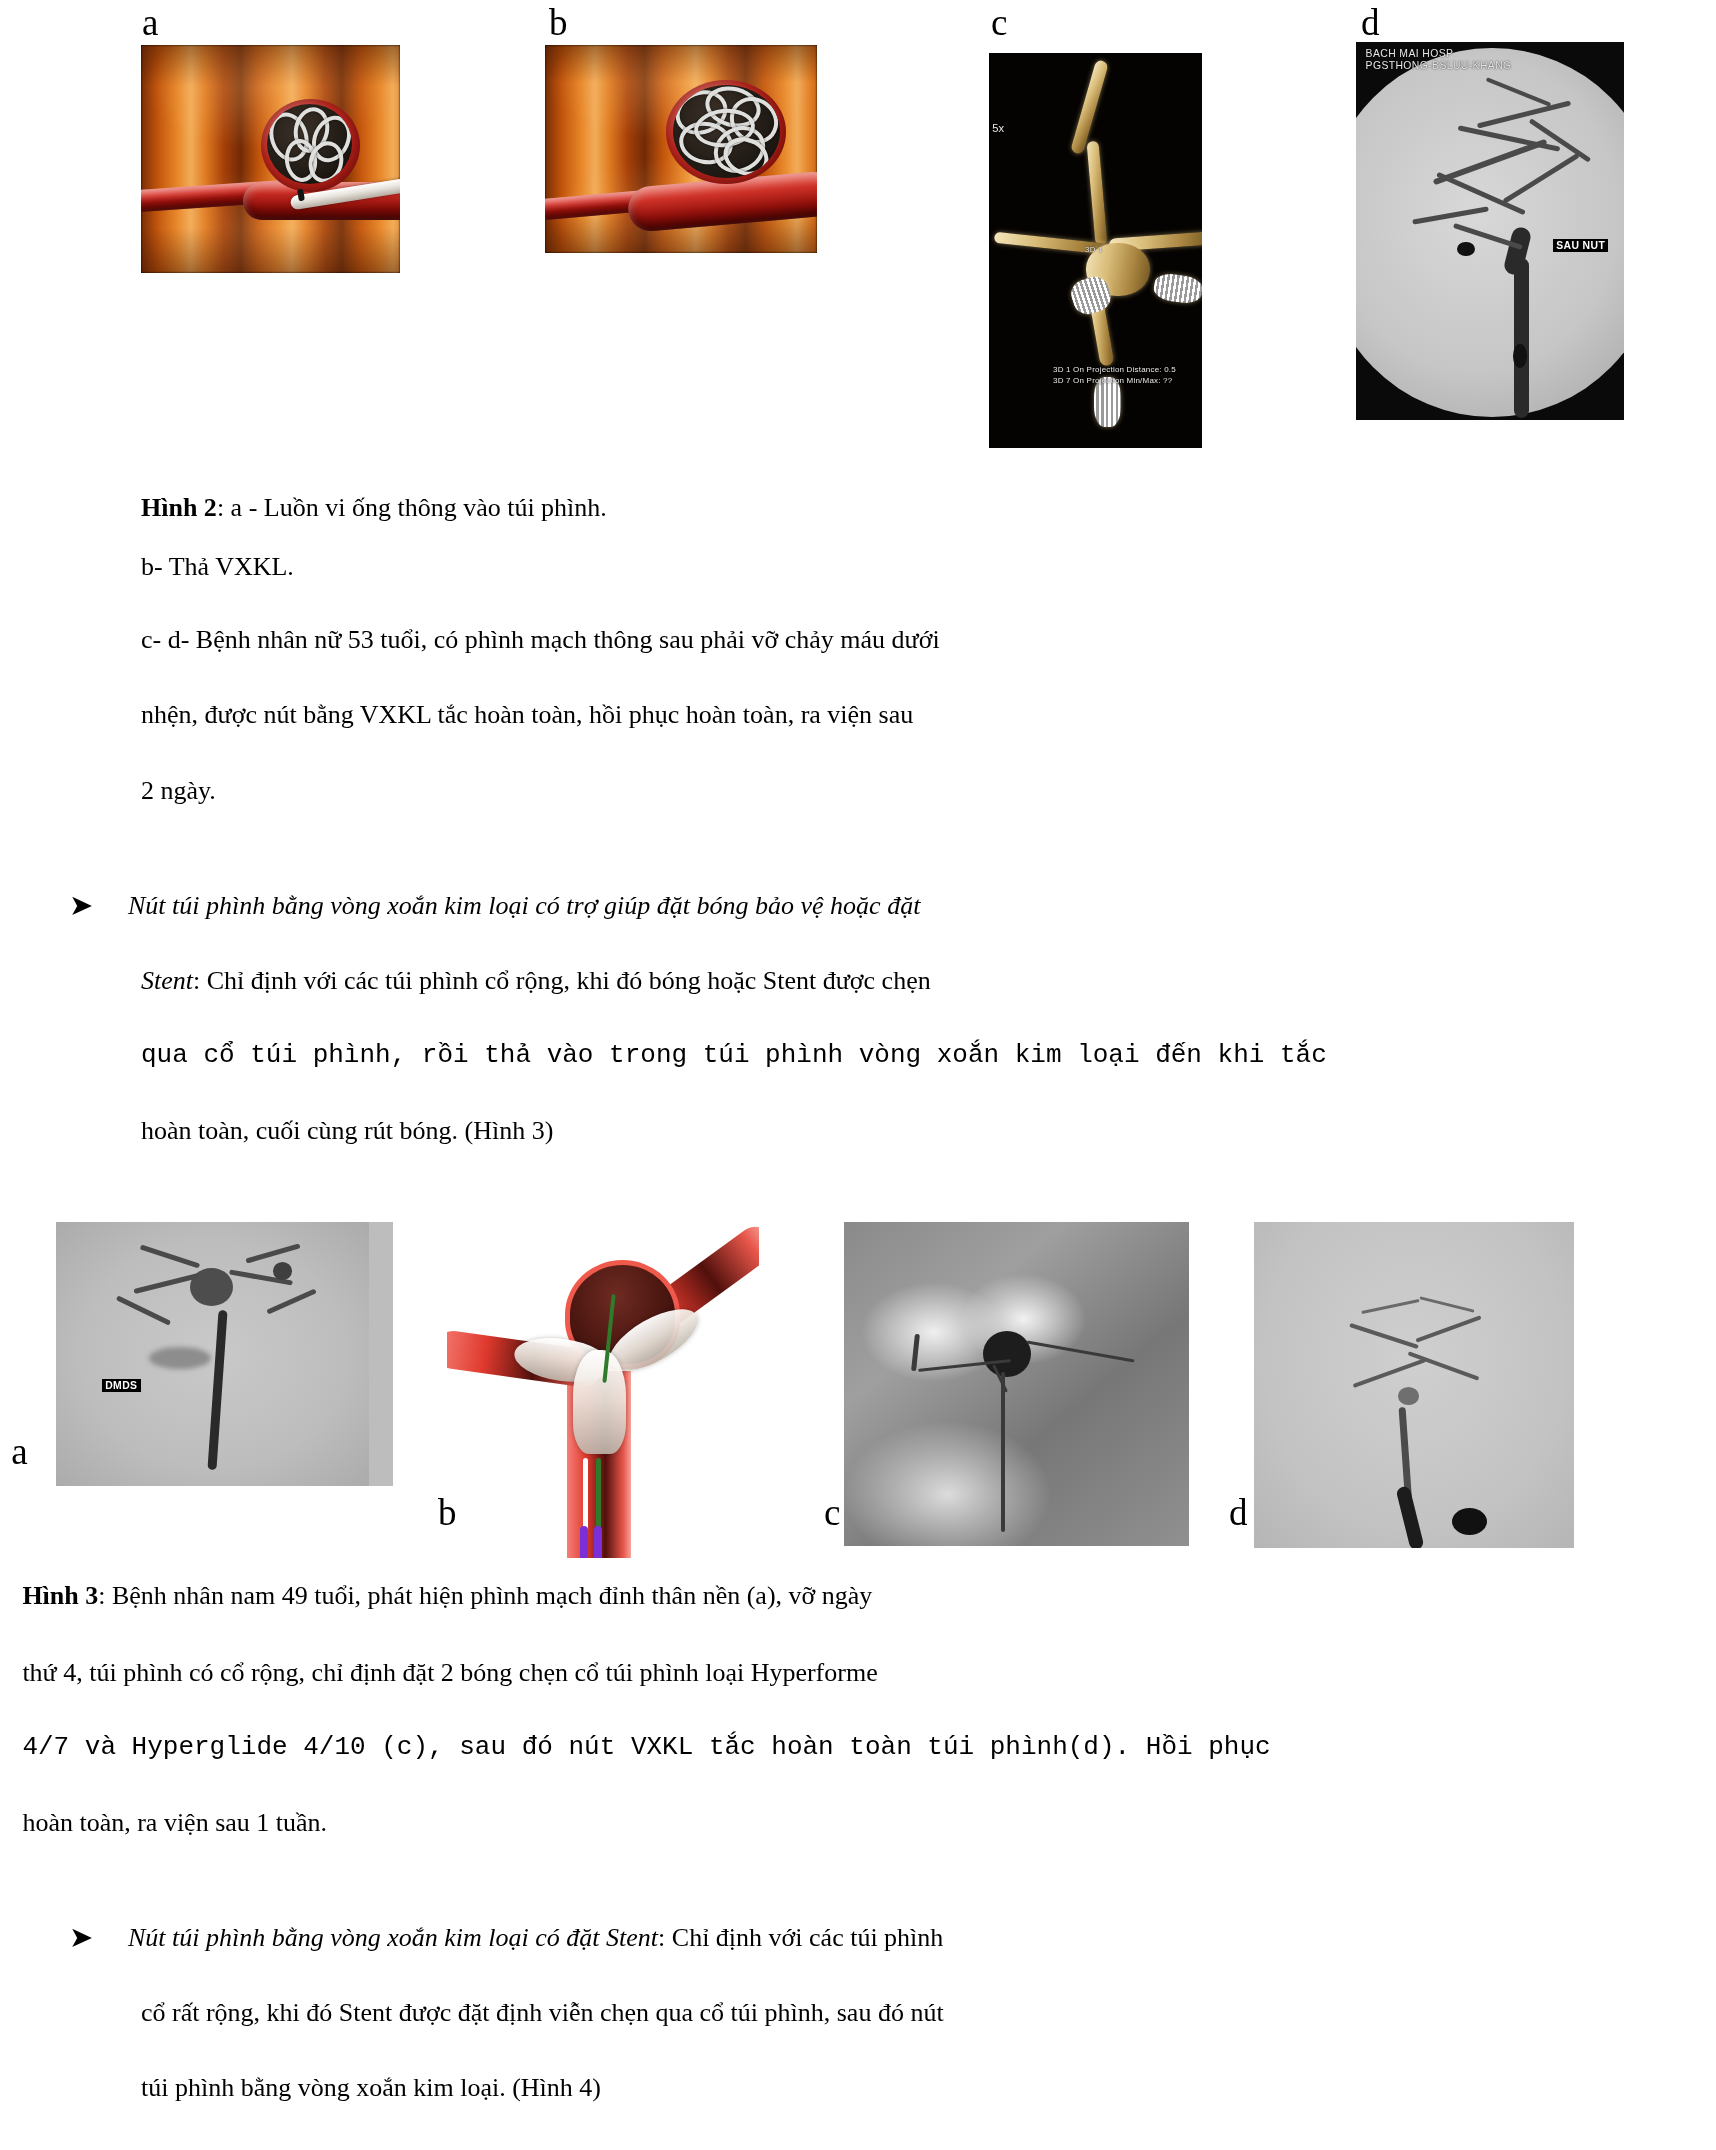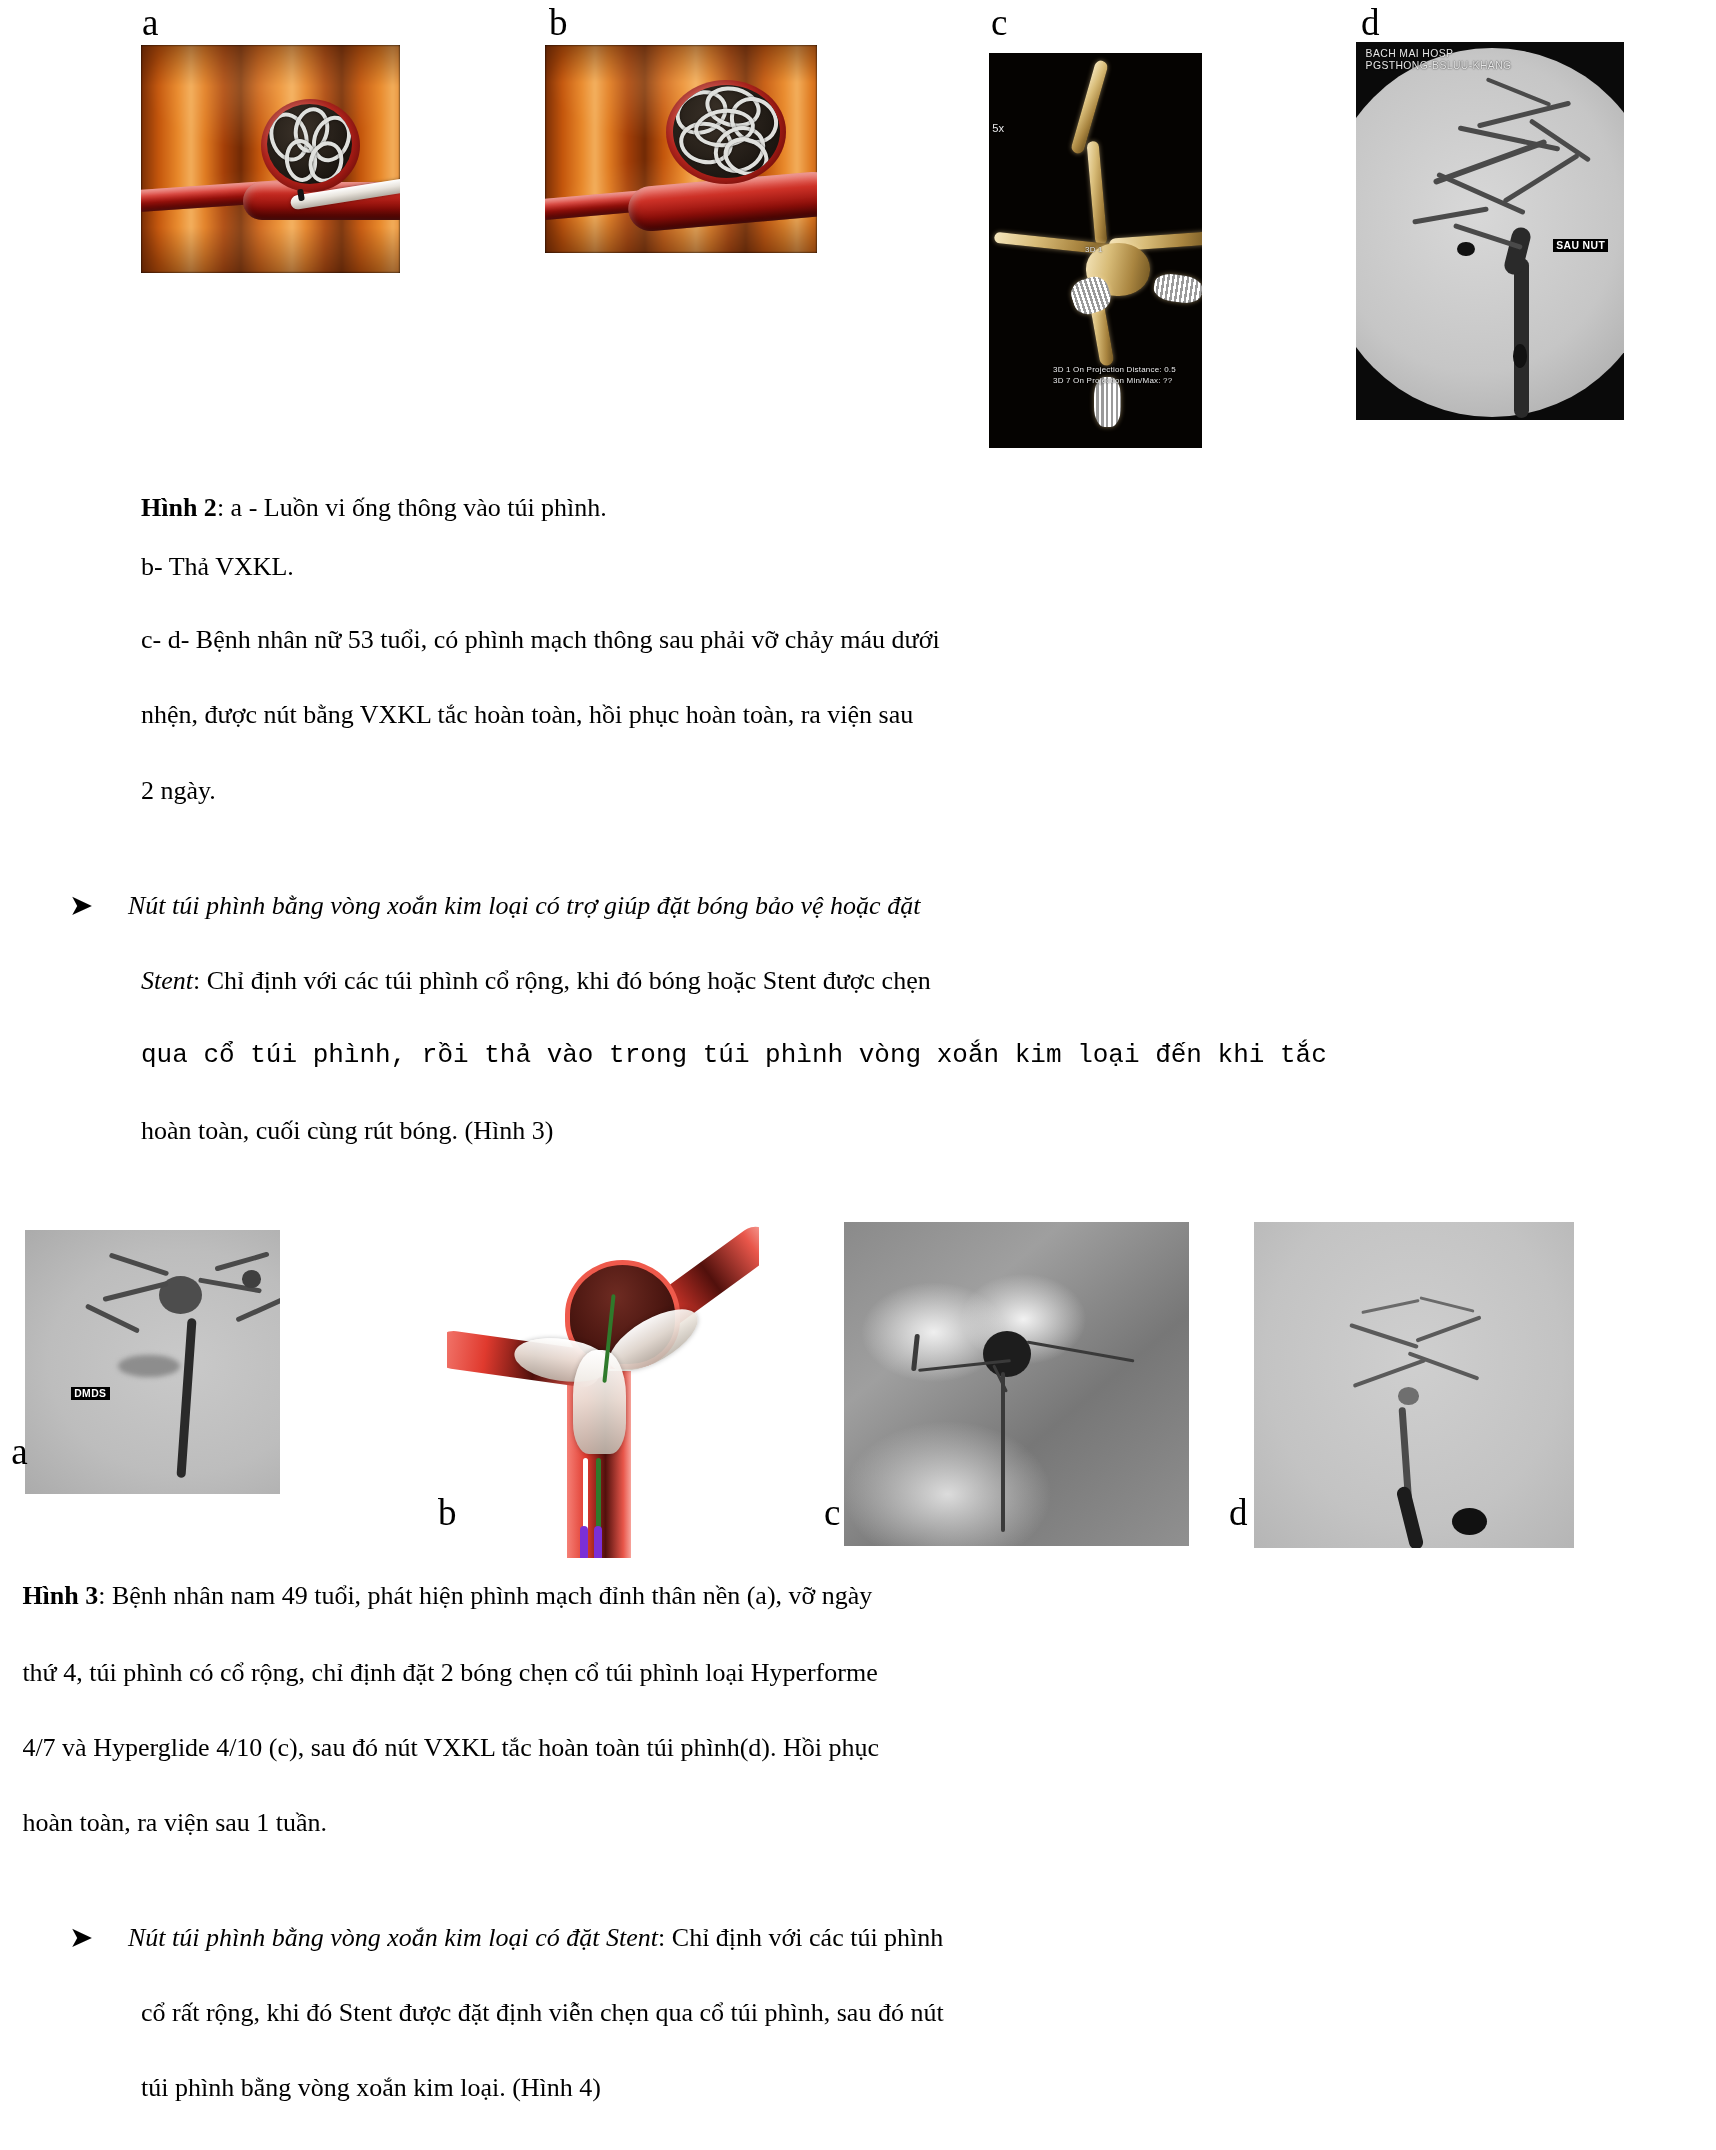--- a/index.html
+++ b/index.html
@@ -287,21 +287,21 @@
   <i>Nút túi phình bằng vòng xoắn kim loại có trợ giúp đặt bóng bảo vệ hoặc đặt</i>
 </div>
 <div class="txt" style="left:141px; top:951px;">
   <i>Stent</i><span>: Chỉ định với các túi phình cổ rộng, khi đó bóng hoặc Stent được chẹn</span>
 </div>
 <div class="txt" style="left:141px; top:1026px;font-family:Liberation Mono, monospace;">qua cổ túi phình, rồi thả vào trong túi phình vòng xoắn kim loại đến khi tắc</div>
 <div class="txt" style="left:141px; top:1101px;">hoàn toàn, cuối cùng rút bóng. (Hình 3)</div>
 
 <div class="fig-row" id="fig-row-2" style="top:1222px; height:360px;">
 
-  <div class="panel-frame" style="left:25px; top:0px; width:255px; height:264px;margin-top:8px;">
+  <div class="panel-frame" style="left:56px; top:0px; width:337px; height:264px;">
     <div class="dsa-bg" style="background:#bdbdbd;"></div>
     <div class="dsa-field" style="left:0; top:0; width:313px; height:264px;
          background:radial-gradient(ellipse at 50% 50%, #c9c9c9 0%, #bdbdbd 60%, #ababab 100%);"></div>
     <div class="vess dark" style="left:157px; top:88px; width:8.8px; height:160px; transform:rotate(4deg);"></div>
     <div class="blob dark" style="left:134px; top:46px; width:43px; height:38px; background:#4d4d4d;"></div>
     <div class="vess" style="left:77px;  top:59px;  width:67px; height:4.8px; transform:rotate(-14deg);"></div>
     <div class="vess" style="left:173px; top:53px;  width:64px; height:4.8px; transform:rotate(10deg);"></div>
     <div class="vess" style="left:83px; top:32px;  width:62px; height:4.8px; transform:rotate(18deg);"></div>
     <div class="vess" style="left:189px; top:29px;  width:56px; height:4.8px; transform:rotate(-16deg);"></div>
     <div class="vess" style="left:58px;  top:86px; width:59px; height:4.8px; transform:rotate(26deg);"></div>
@@ -361,21 +361,21 @@
     <div class="vess" style="left:165px; top:81px; width:56px; height:3.2px; background:#6a6a6a; transform:rotate(14deg);"></div>
     <div class="blob" style="left:144px; top:165px; width:21px; height:17.6px; background:#6f6f6f;"></div>
   </div>
   <span class="panel-label" style="left:1229px; top:272px;">d</span>
 </div>
 
 <div class="txt" style="left:22.4px; top:1566px;">
   <b>Hình 3</b><span>: Bệnh nhân nam 49 tuổi, phát hiện phình mạch đỉnh thân nền (a), vỡ ngày</span>
 </div>
 <div class="txt" style="left:22.4px; top:1643px;">thứ 4, túi phình có cổ rộng, chỉ định đặt 2 bóng chẹn cổ túi phình loại Hyperforme</div>
-<div class="txt" style="left:22.4px; top:1718px;">4/7 và Hyperglide 4/10 (c), sau đó nút VXKL tắc hoàn toàn túi phình(d). Hồi phục</div>
+<div class="txt" style="left:22.4px; top:1718px;font-family:Liberation Mono, monospace;">4/7 và Hyperglide 4/10 (c), sau đó nút VXKL tắc hoàn toàn túi phình(d). Hồi phục</div>
 <div class="txt" style="left:22.4px; top:1793px;">hoàn toàn, ra viện sau 1 tuần.</div>
 
 <span class="bullet-glyph" style="left:69px; top:1908px;">➤</span>
 <div class="txt" style="left:128px; top:1908px;">
   <i>Nút túi phình bằng vòng xoắn kim loại có đặt Stent</i><span>: Chỉ định với các túi phình</span>
 </div>
 <div class="txt" style="left:141px; top:1983px;">cổ rất rộng, khi đó Stent được đặt định viễn chẹn qua cổ túi phình, sau đó nút</div>
 <div class="txt" style="left:141px; top:2058px;">túi phình bằng vòng xoắn kim loại. (Hình 4)</div>
 
 

